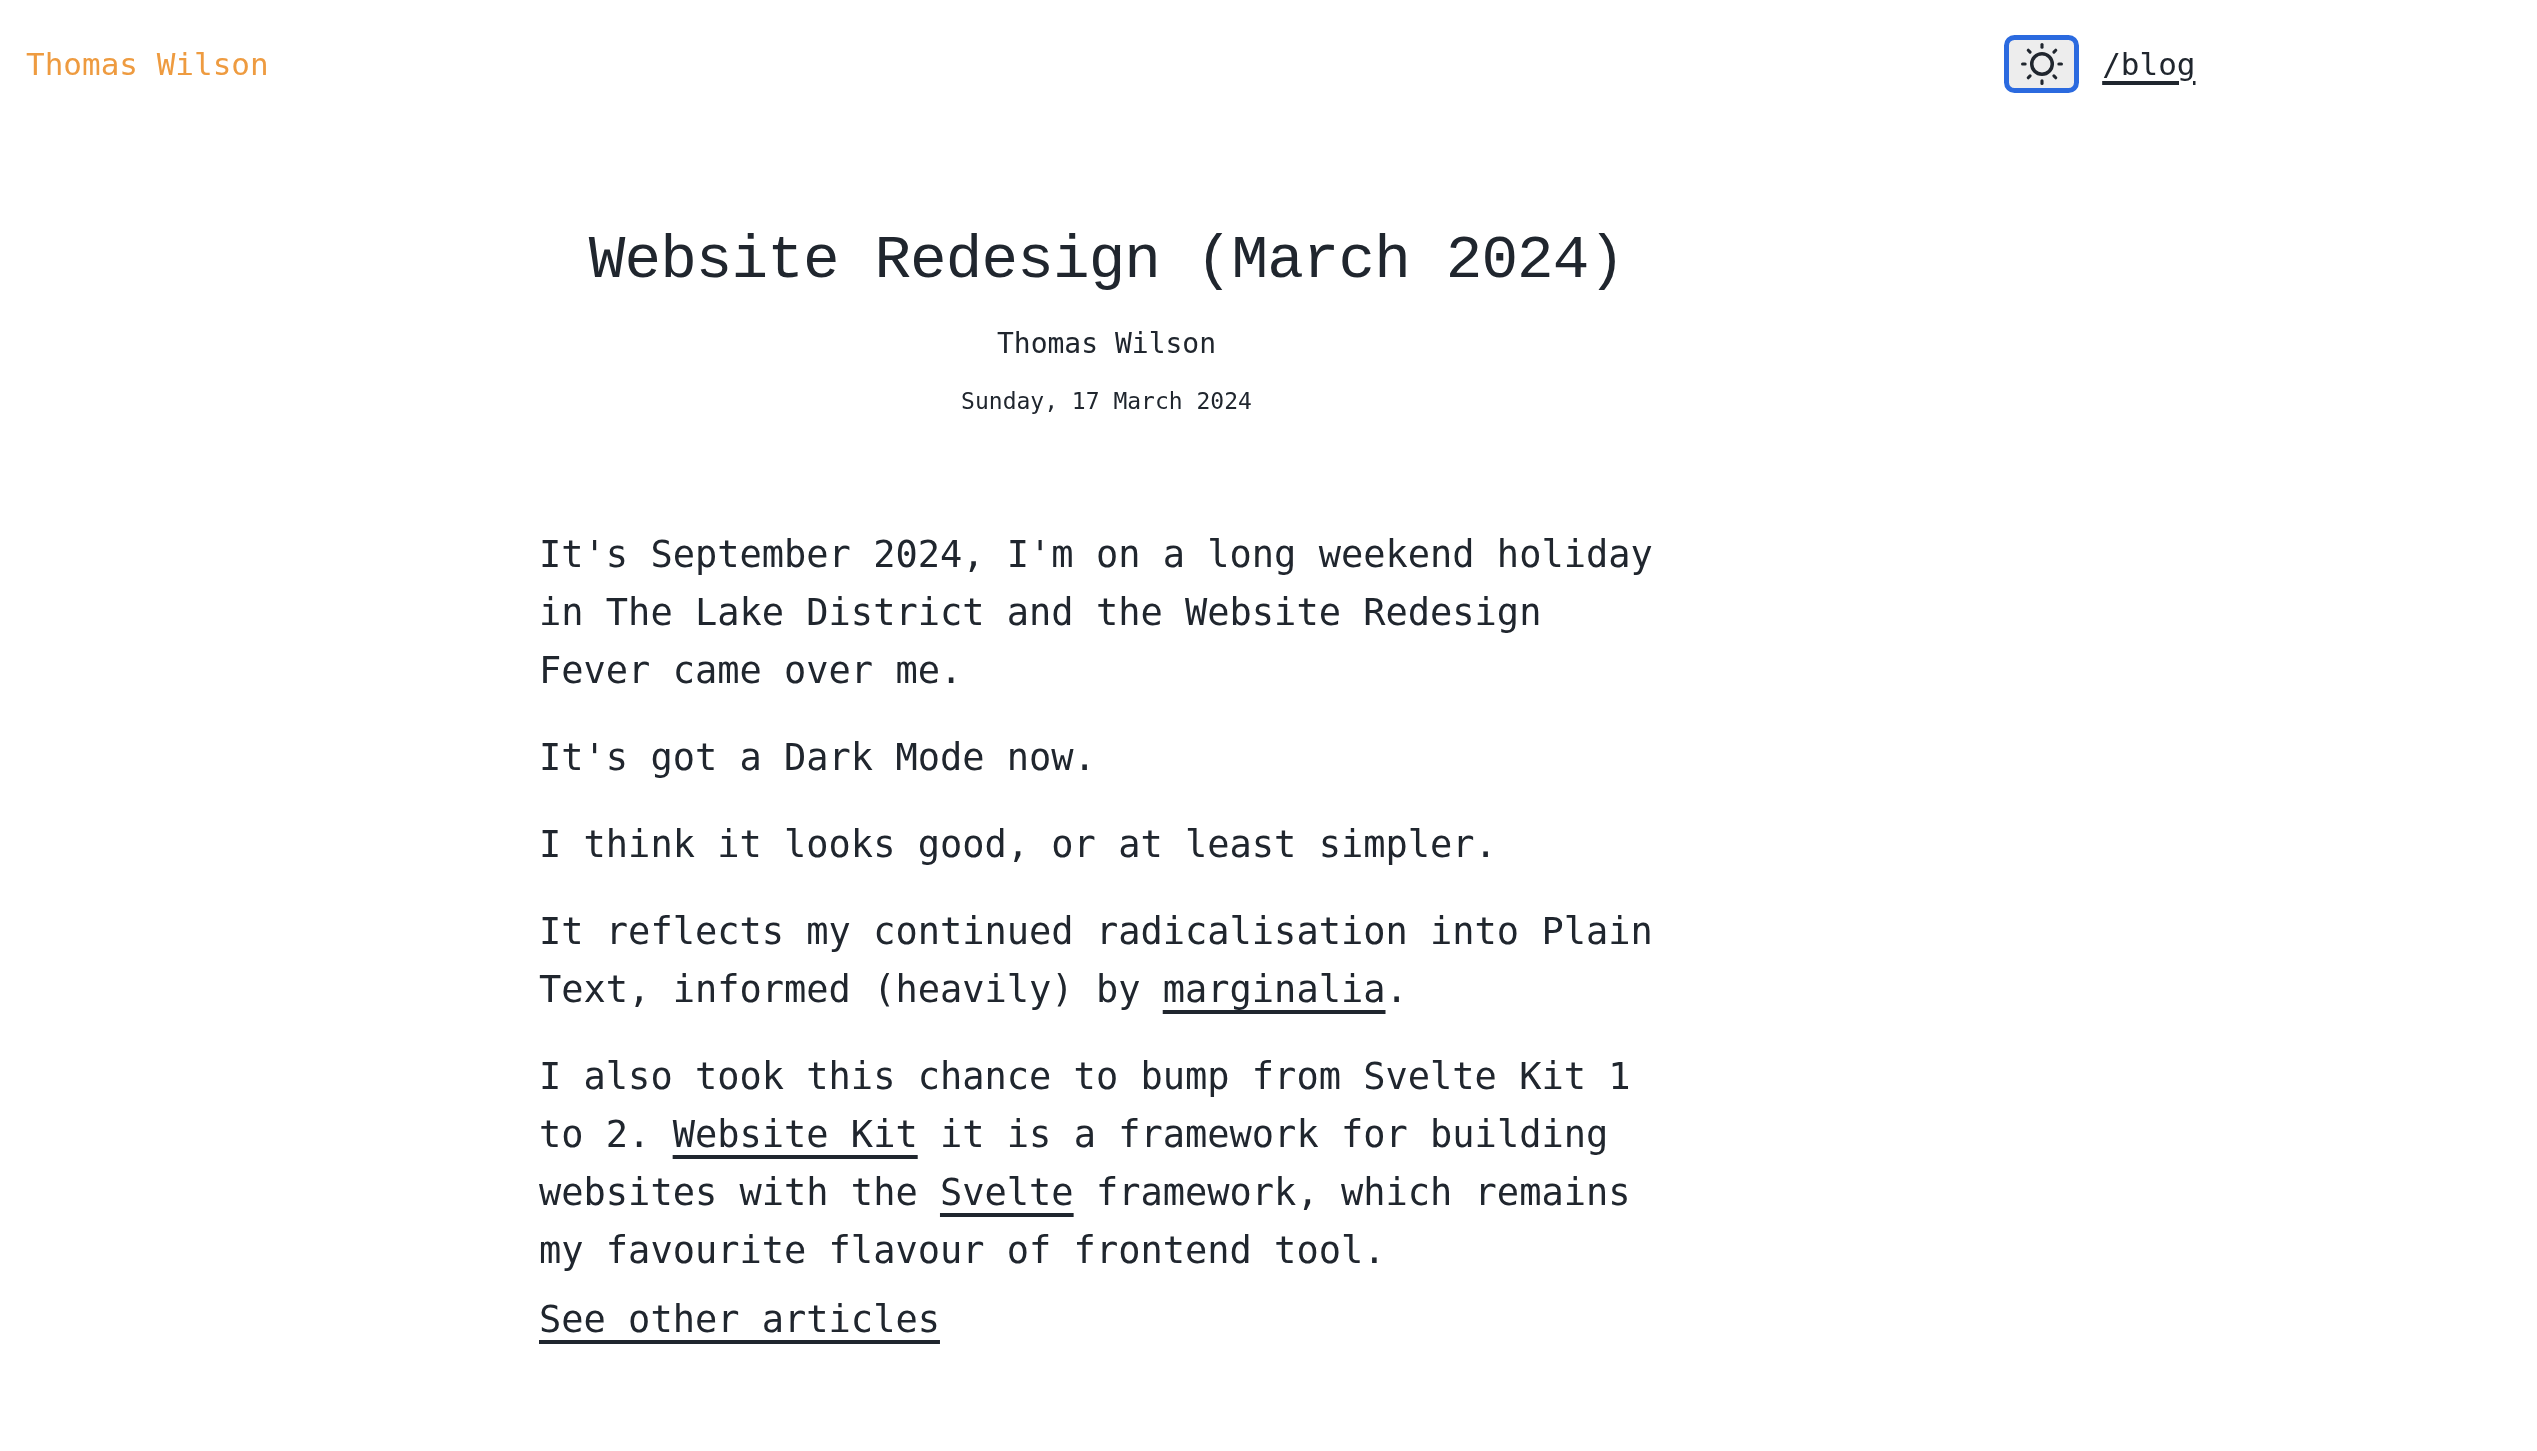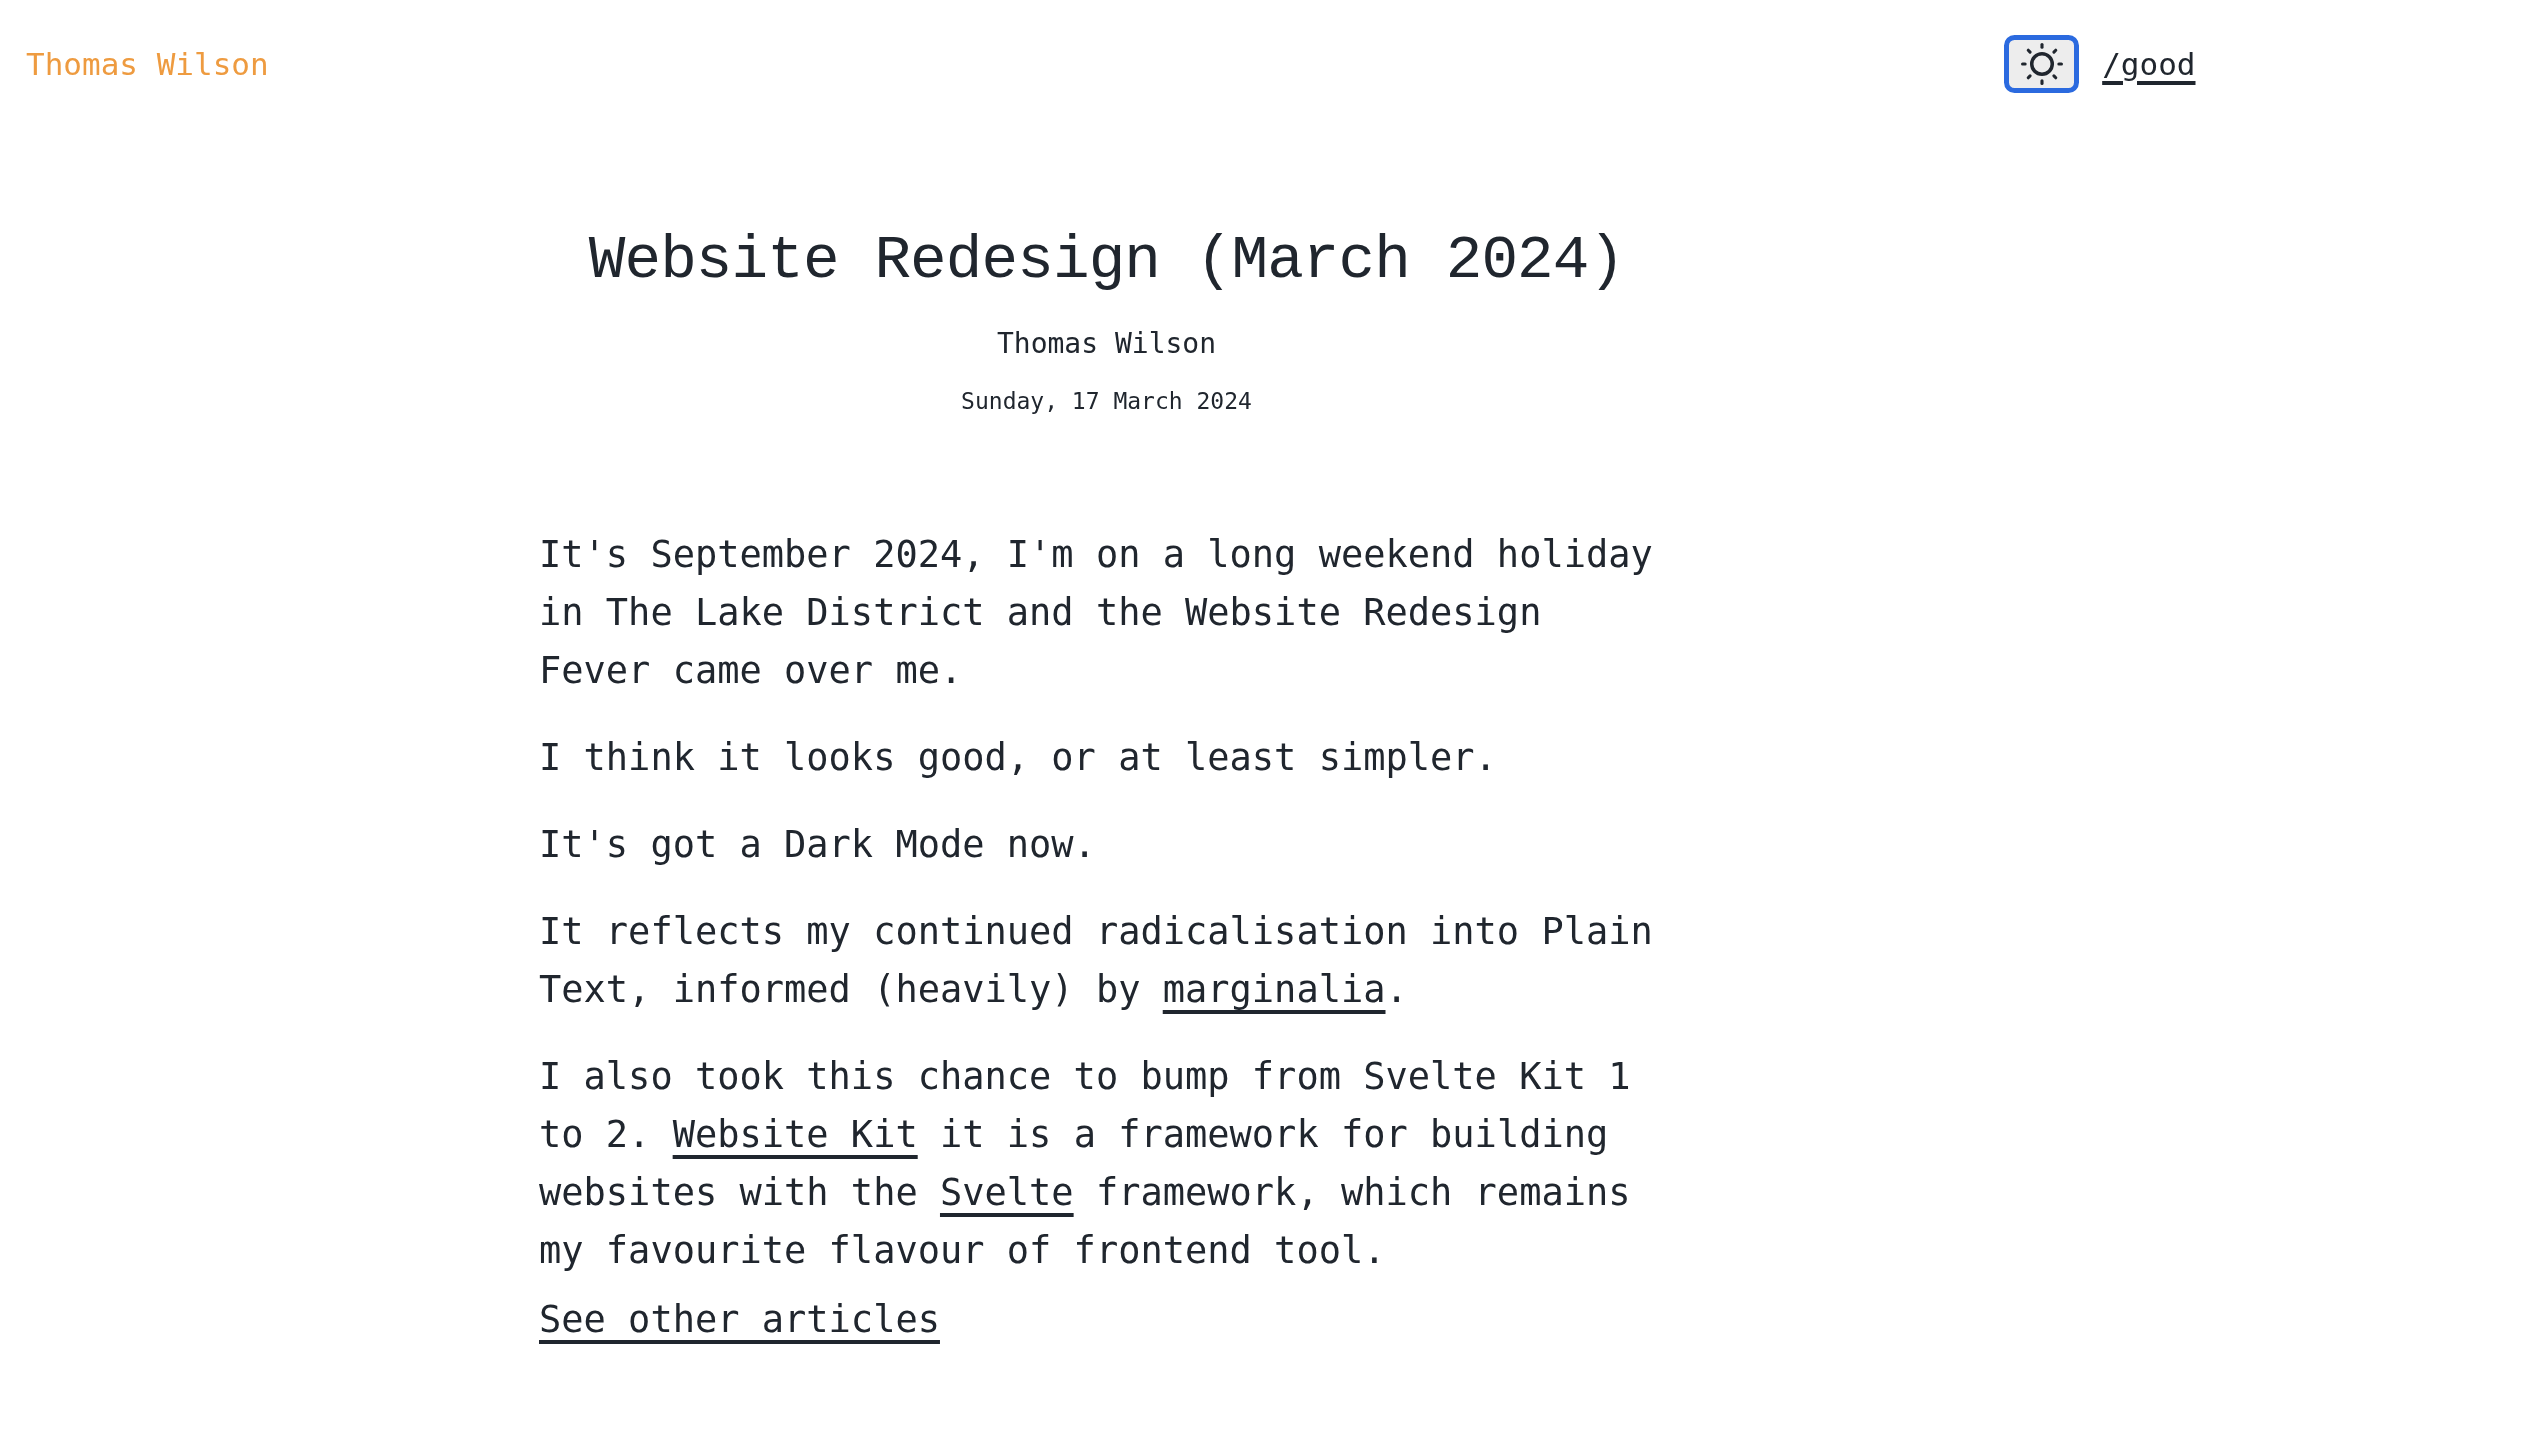--- a/index.html
+++ b/index.html
@@ -116,37 +116,37 @@
             <line x1="2.8" y1="12" x2="1.4" y2="12"></line>
             <line x1="21.2" y1="12" x2="22.6" y2="12"></line>
             <line x1="5.5" y1="5.5" x2="4.5" y2="4.5"></line>
             <line x1="18.5" y1="5.5" x2="19.5" y2="4.5"></line>
             <line x1="5.5" y1="18.5" x2="4.5" y2="19.5"></line>
             <line x1="18.5" y1="18.5" x2="19.5" y2="19.5"></line>
           </svg>
         </span>
       </button>
 
-      <a class="blog-link">/good</a>
+      <a class="blog-link">/blog</a>
     </div>
   </header>
 
   <main>
     <h1 class="post-title">Website Redesign (March 2024)</h1>
 
     <p class="post-author">Thomas Wilson</p>
 
     <p class="post-date">Sunday, 17 March 2024</p>
 
     <article class="post-body">
       <p>It's September 2024, I'm on a long weekend holiday in The Lake District and the Website Redesign Fever came over me.</p>
 
+      <p>It's got a Dark Mode now.</p>
+
       <p>I think it looks good, or at least simpler.</p>
-
-      <p>It's got a Dark Mode now.</p>
 
       <p><span>It reflects my continued radicalisation into Plain Text, informed (heavily) by </span><a>marginalia</a><span>.</span></p>
 
       <p><span>I also took this chance to bump from Svelte Kit 1 to 2. </span><a>Website Kit</a><span> it is a framework for building websites with the </span><a>Svelte</a><span> framework, which remains my favourite flavour of frontend tool.</span></p>
 
       <p class="see-other-para"><a class="see-other-link">See other articles</a></p>
     </article>
   </main>
 
 </div>

